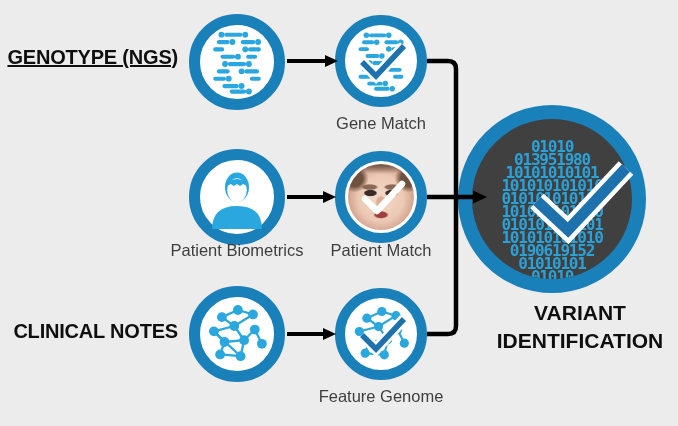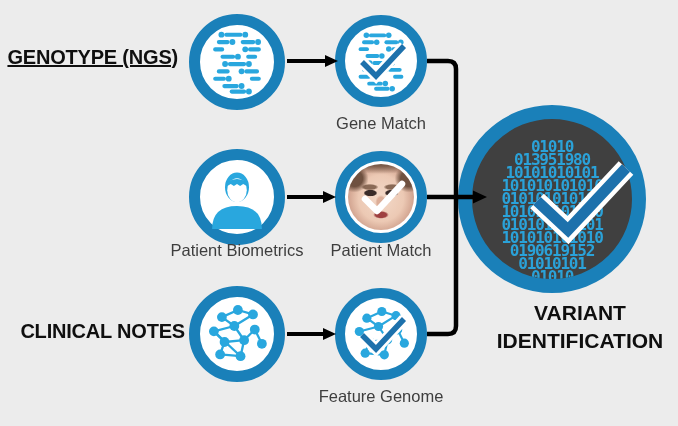--- a/index.html
+++ b/index.html
@@ -4,21 +4,21 @@
 <style>
   html,body{margin:0;padding:0;}
   body{width:678px;height:426px;overflow:hidden;font-family:"Liberation Sans",sans-serif;}
   .canvas{position:relative;width:678px;height:426px;background:#ECECEC;}
 
   
   .category{position:absolute;left:0;width:178px;text-align:right;
     font-weight:bold;font-size:20px;line-height:26px;color:#0f0f0f;letter-spacing:-0.2px;}
   .cat-0{top:44px;text-decoration:underline;}
   .cat-1{top:184px;}
-  .cat-2{top:318px;padding-left:7px;}
+  .cat-2{top:318px;}
 
   
   .node{position:absolute;border-radius:50%;background:#fff;box-sizing:border-box;}
   .patient{width:96px;height:96px;border:11px solid #1A80B9;left:189px;}
   .match{width:92px;height:92px;border:10px solid #1A80B9;left:335px;}
   .p-0{top:14px;} .p-1{top:149px;} .p-2{top:286px;}
   .m-0{top:15px;} .m-1{top:151px;} .m-2{top:288px;}
   .node svg{position:absolute;top:50%;left:50%;transform:translate(-50%,-50%);}
 
   .big-node{position:absolute;left:458px;top:105px;width:188px;height:188px;

